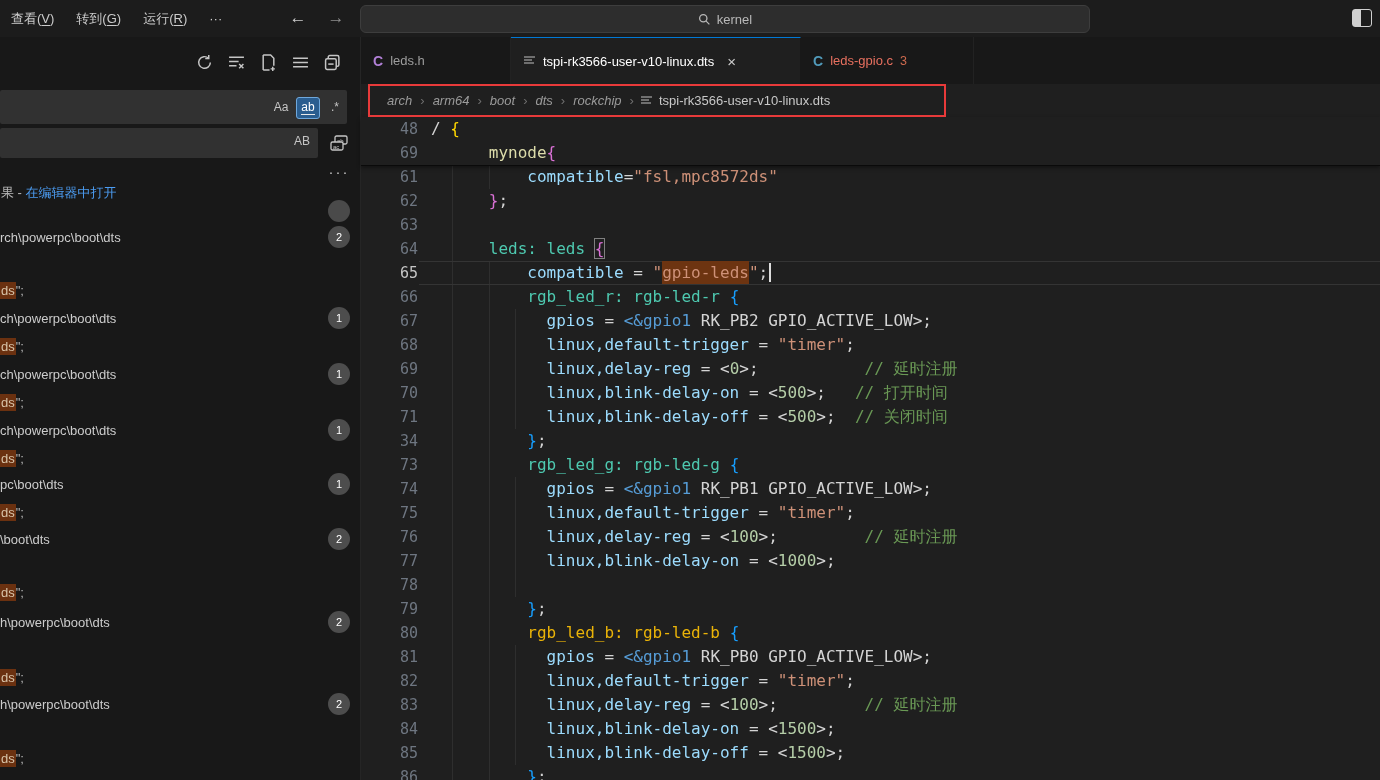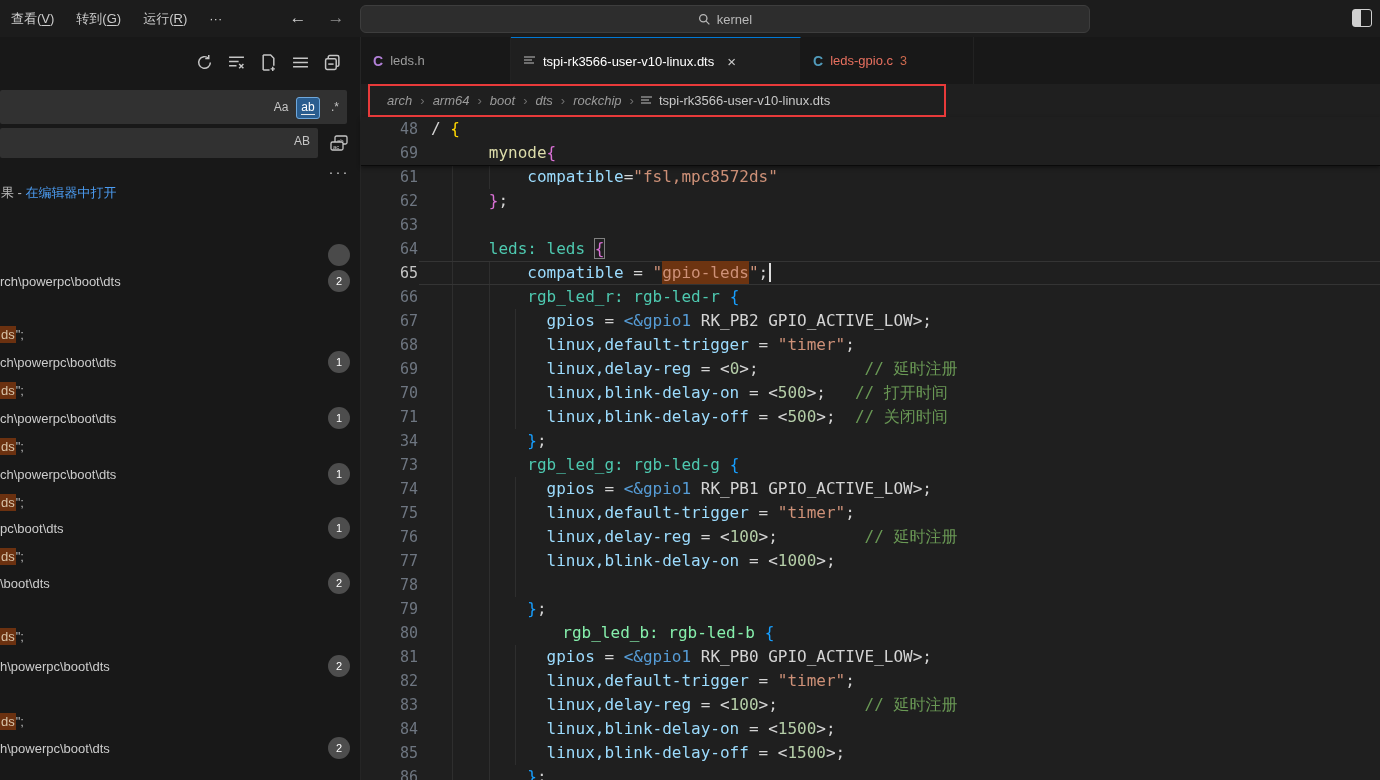--- a/index.html
+++ b/index.html
@@ -30,21 +30,21 @@
        font-size:12px;color:#c5c5c5;border-radius:3px;text-align:center;}
   .opt.active{background:#2a5d8f;border:1px solid #6fa8dc;color:#fff;}
   .opt.active .ab-ul{border-bottom:1px solid #e8e8e8;line-height:1.05;}
   .preserve-case{position:absolute;right:8px;top:6px;font-size:12px;color:#c5c5c5;}
   .replace-all-btn{position:absolute;left:326px;top:93px;width:26px;height:26px;display:flex;align-items:center;justify-content:center;color:#c5c5c5;}
   .more-dots{position:absolute;left:326px;top:125px;width:26px;height:18px;color:#c5c5c5;font-size:15px;
              letter-spacing:2px;display:flex;align-items:center;justify-content:center;}
   .summary{position:absolute;left:1px;top:147px;font-size:13px;color:#b8b8b8;white-space:nowrap;}
   .summary a{color:#4c9df3;text-decoration:none;}
   .results{position:absolute;left:0;top:0;right:0;bottom:0;}
-  .rrow{position:absolute;left:0;right:0;height:26px;display:flex;align-items:center;margin-top:44px;}
+  .rrow{position:absolute;left:0;right:0;height:26px;display:flex;align-items:center;}
   .rrow .ftext{font-size:13px;color:#cccccc;white-space:pre;}
   .badge{position:absolute;right:10px;top:2px;min-width:22px;height:22px;border-radius:11px;background:#4d4d4d;
          color:#fff;font-size:11px;display:flex;align-items:center;justify-content:center;}
   .mhl{background:#6b3110;color:#d8c3a8;padding:1px 1px;}
   .mrest{color:#b8b8b8;}
   .match-text{font-size:13px;white-space:pre;}
   
   .editor{position:absolute;left:360px;top:37px;right:0;bottom:0;background:#1f1f1f;border-left:1px solid #252525;}
   .tabbar{position:absolute;left:0;top:0;right:0;height:47px;background:#181818;display:flex;}
   .tab{position:relative;height:47px;display:flex;align-items:center;padding:0 12px;gap:7px;font-size:13px;
@@ -399,21 +399,21 @@
           <div class="cline">
             <div class="guide" style="left: 91px;"></div>
             <div class="guide" style="left: 128px;"></div>
             <span class="gut">79</span>
             <span class="ctext">          <span style="color: rgb(23, 159, 255);">}</span><span style="color: rgb(212, 212, 212);">;</span></span>
           </div>
           <div class="cline">
             <div class="guide" style="left: 91px;"></div>
             <div class="guide" style="left: 128px;"></div>
             <span class="gut">80</span>
-            <span class="ctext">          <span style="color: #86efac; margin-left: 35px;">rgb_led_b: rgb-led-b </span><span style="color: rgb(23, 159, 255);">{</span></span>
+            <span class="ctext">          <span style="color: #eab308;">rgb_led_b: rgb-led-b </span><span style="color: rgb(23, 159, 255);">{</span></span>
           </div>
           <div class="cline">
             <div class="guide" style="left: 91px;"></div>
             <div class="guide" style="left: 128px;"></div>
             <div class="guide" style="left: 154px;"></div>
             <span class="gut">81</span>
             <span class="ctext">            <span style="color: rgb(156, 220, 254);">gpios</span><span style="color: rgb(212, 212, 212);"> = </span><span style="color: rgb(86, 156, 214);">&lt;&amp;gpio1</span><span style="color: rgb(212, 212, 212);"> RK_PB0 GPIO_ACTIVE_LOW&gt;;</span></span>
           </div>
           <div class="cline">
             <div class="guide" style="left: 91px;"></div>

